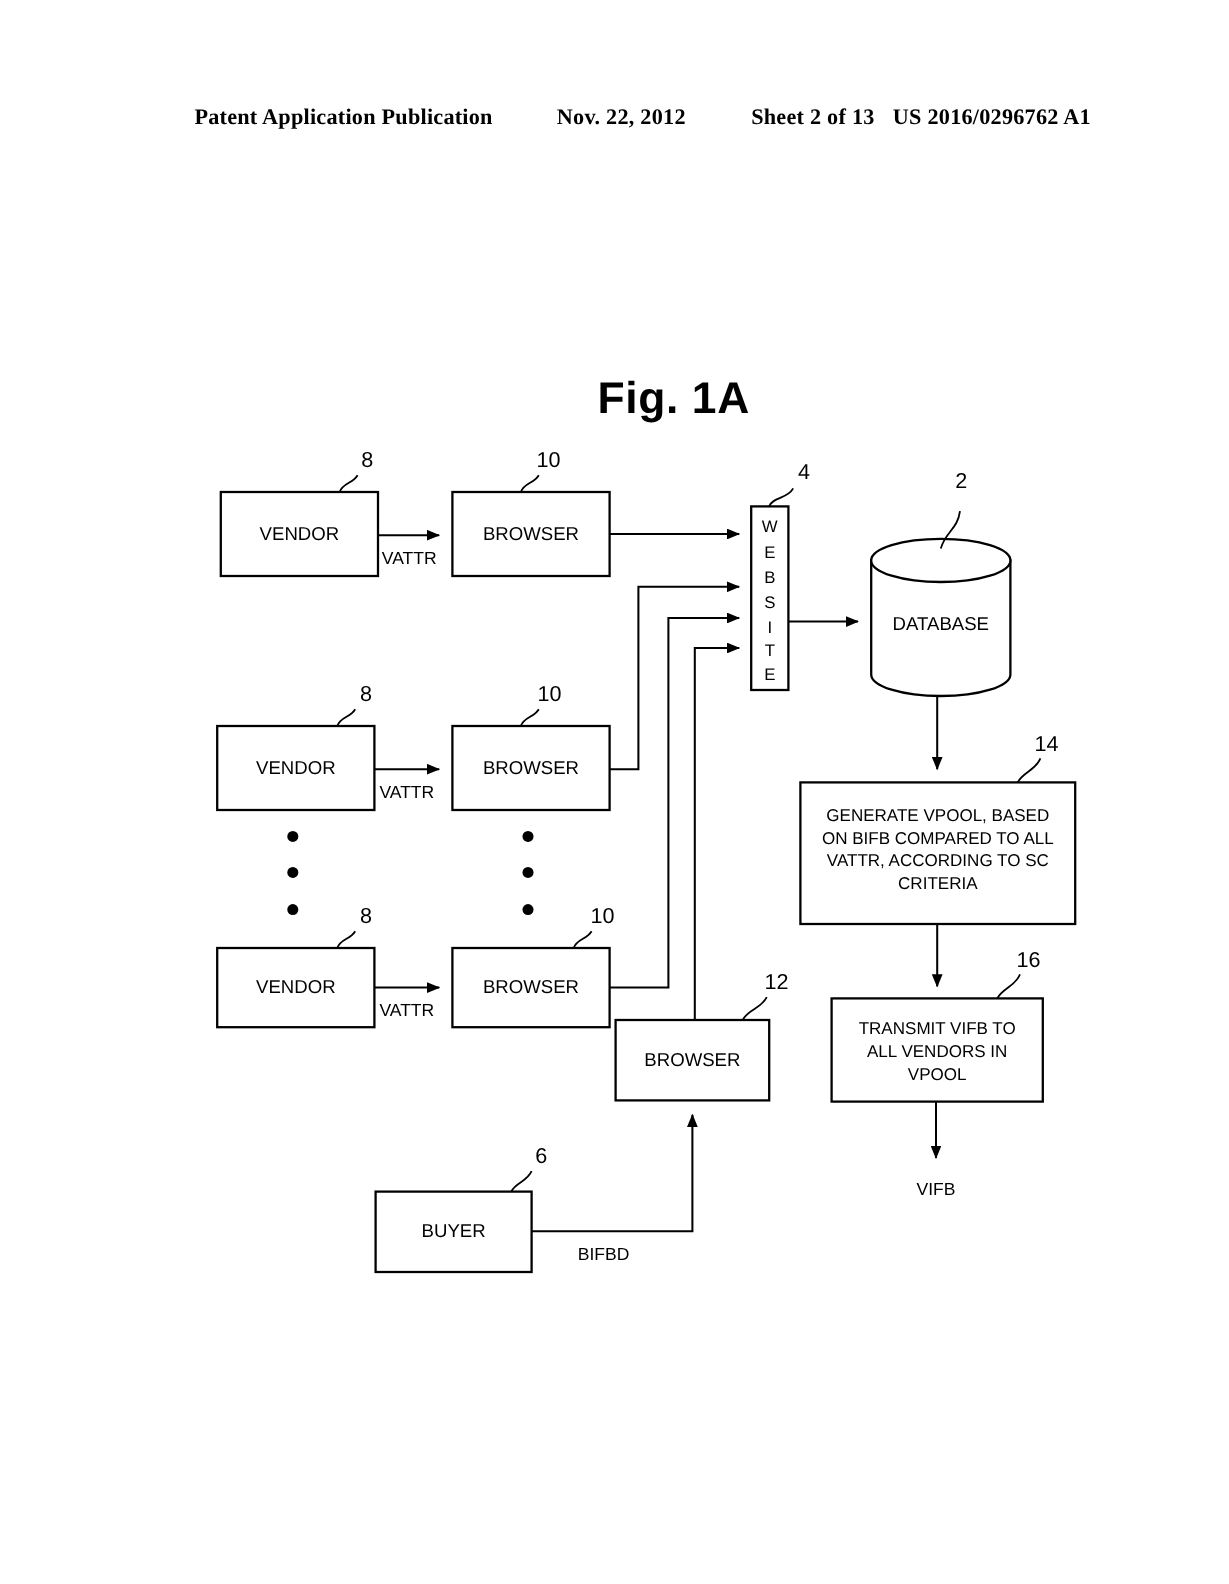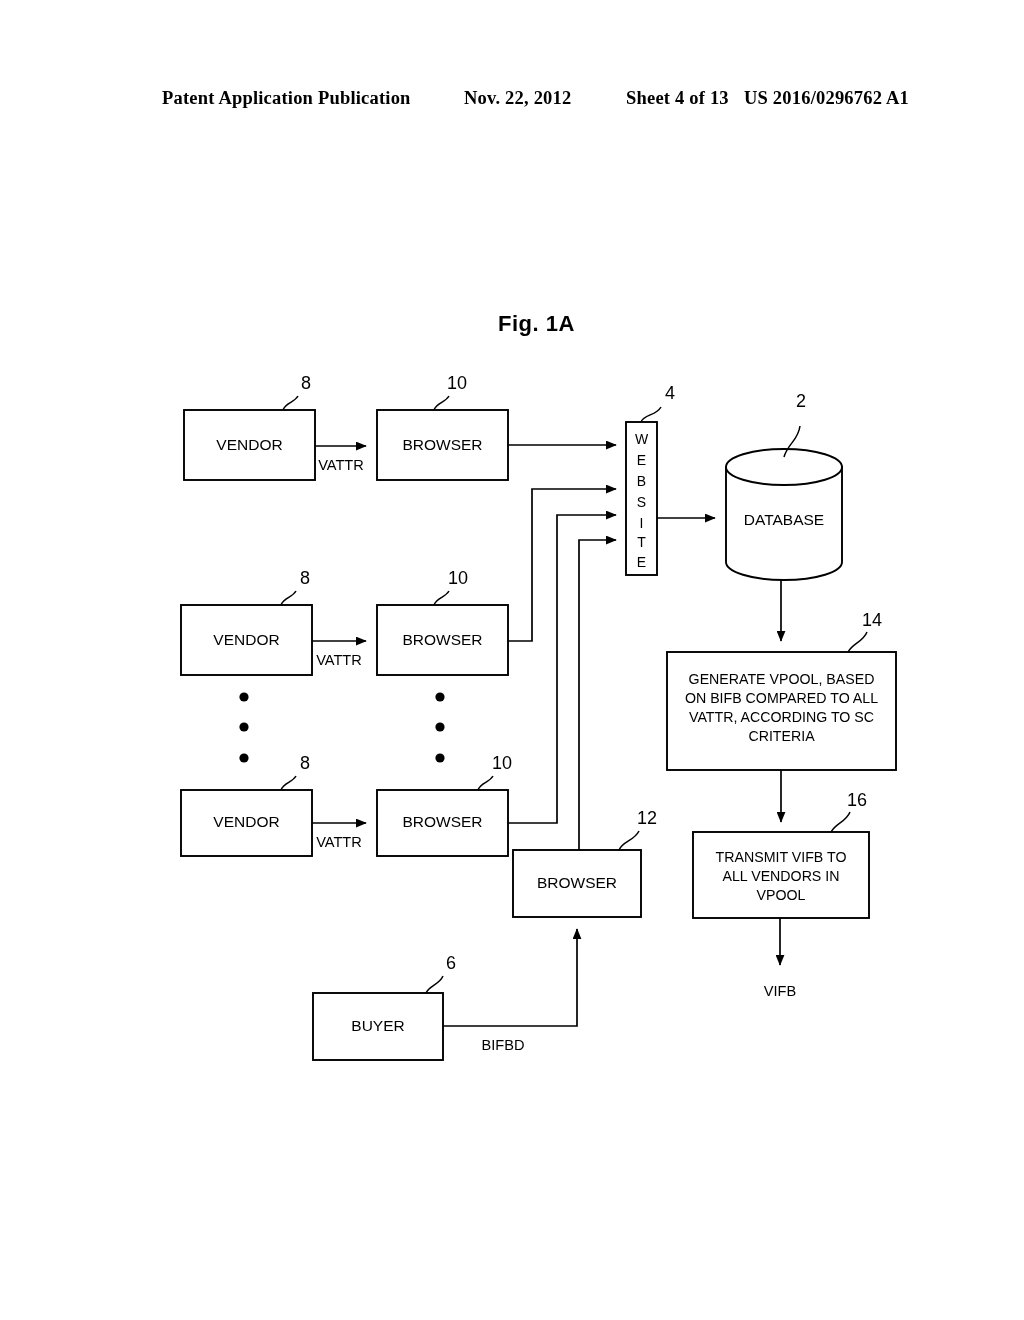--- a/index.html
+++ b/index.html
@@ -40,21 +40,21 @@
   #hdr-date   { left: 428px; }
   #hdr-sheet  { left: 590px; }
   #hdr-patno  { left: 708px; }
 
   #fig-title {
     position: absolute;
     left: 462px;
     top: 311px;
     font-family: "Liberation Sans", sans-serif;
     font-weight: bold;
-    font-size: 22px;
+    font-size: 37px;
     letter-spacing: 0.5px;
     text-align: right;
   }
 
   svg#diagram {
     position: absolute;
     left: 0;
     top: 0;
     width: 1024px;
     height: 1320px;
@@ -105,21 +105,21 @@
   .dot { fill: #000000; }
 </style>
 </head>
 <body>
 
 <div id="page">
 
   <div class="hdr">
     <span id="hdr-pub">Patent Application Publication</span>
     <span id="hdr-date">Nov. 22, 2012</span>
-    <span id="hdr-sheet">Sheet 4 of 13</span>
+    <span id="hdr-sheet">Sheet 2 of 13</span>
     <span id="hdr-patno">US 2016/0296762 A1</span>
   </div>
 
   <div id="fig-title">Fig. 1A</div>
 
   <svg id="diagram" viewBox="0 0 1024 1320">
     <defs>
       <marker id="ah" markerWidth="11" markerHeight="9" refX="10.2" refY="4.5" orient="auto" markerUnits="userSpaceOnUse">
         <path d="M0,0 L11,4.5 L0,9 z" fill="#000000"></path>
       </marker>

